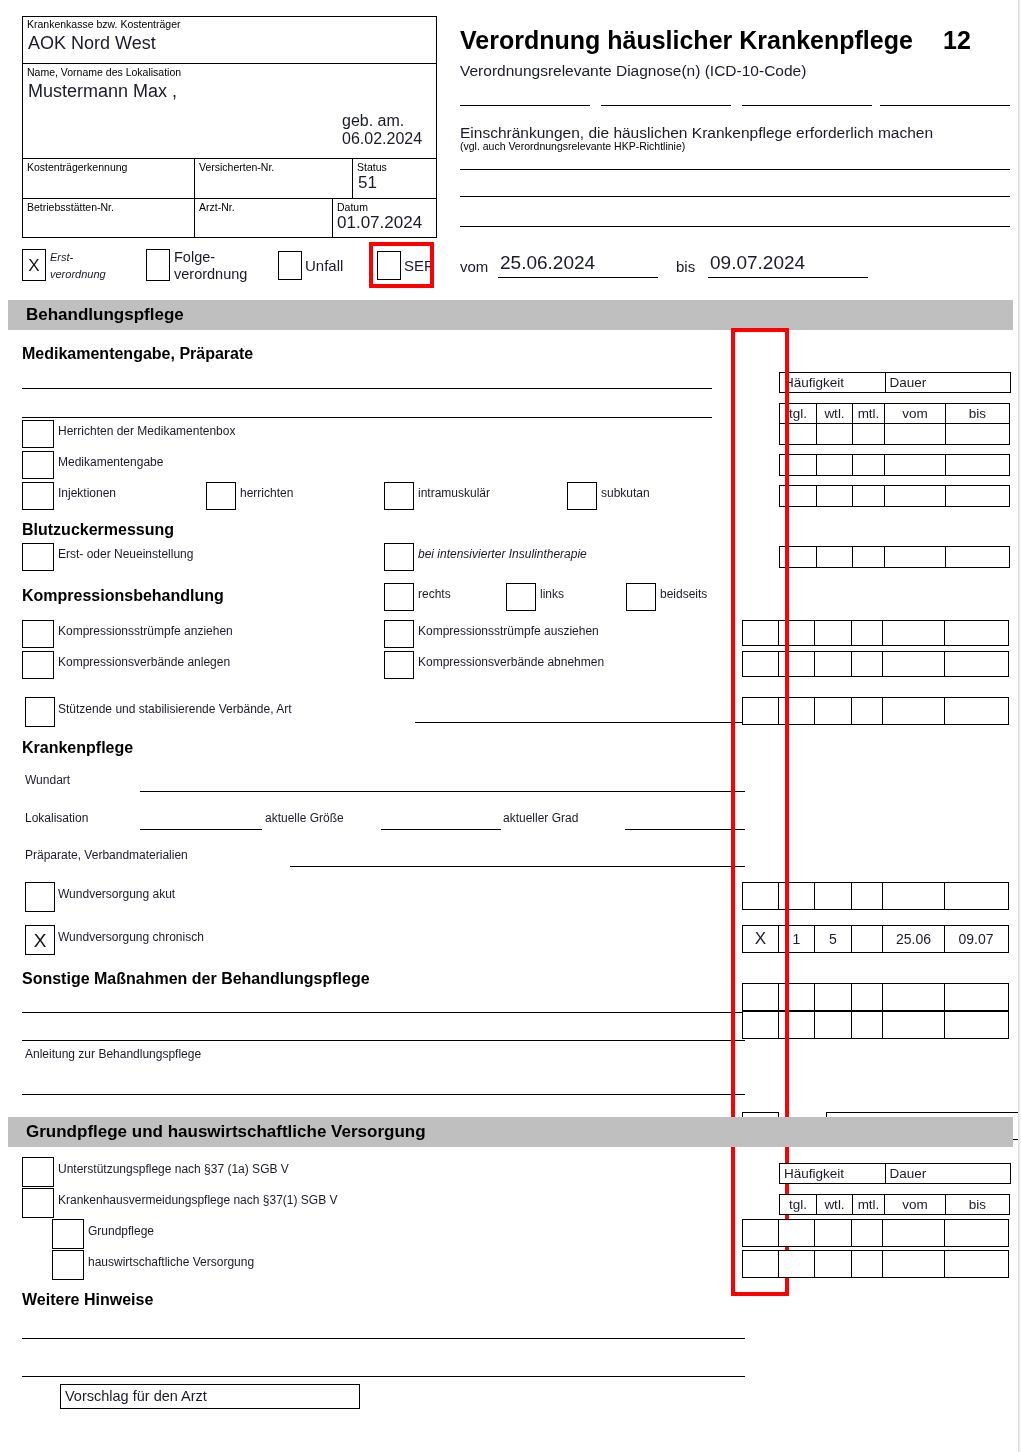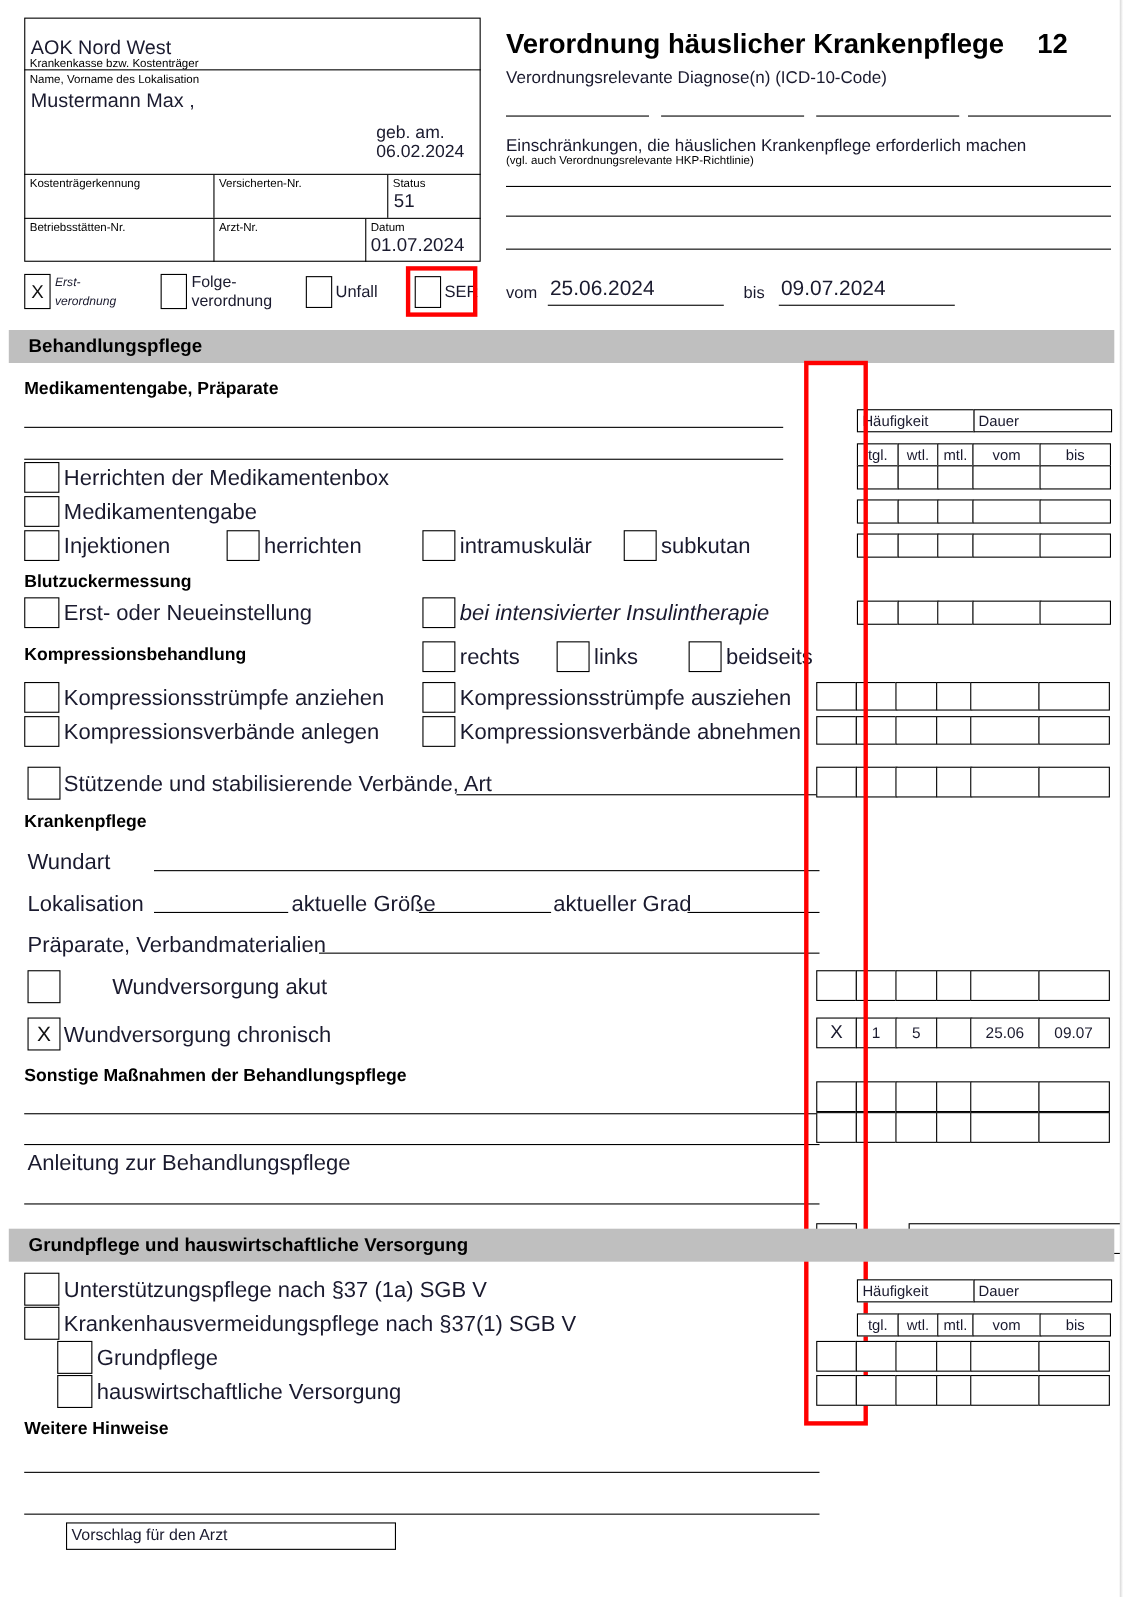--- a/index.html
+++ b/index.html
@@ -15,21 +15,21 @@
   .page { position:relative; width:1021px; height:1452px; }
 
   
   .abs { position:absolute; }
   .cb {
     border:1.6px solid #000; background:#fff;
     display:flex; align-items:center; justify-content:center;
     font-size:17px; line-height:1; font-family:"Liberation Sans", sans-serif;
   }
   .rule { border-bottom:1.4px solid #000; }
-  .lbl { font-size:20px; color:#1a1a2e; white-space:nowrap; }
+  .lbl { font-size:12px; color:#1a1a2e; white-space:nowrap; }
   .lbl-b { font-size:15.5px; font-weight:bold; color:#000; white-space:nowrap; }
   .tiny { font-size:10.5px; color:#000; white-space:nowrap; }
 
   
   #hdrbox { left:22px; top:16px; width:415px; height:222px; border:1.4px solid #000; }
   #hdr-r1 { left:22px;  top:16px;  width:415px; height:48px; border-bottom:1.4px solid #000; }
   #hdr-r2 { left:22px;  top:64px;  width:415px; height:95px; border-bottom:1.4px solid #000; }
   #hdr-r3 { left:22px;  top:159px; width:415px; height:40px; border-bottom:1.4px solid #000; }
   .vdiv { position:absolute; top:0; bottom:0; width:0; border-left:1.4px solid #000; }
 
@@ -52,21 +52,21 @@
               background:linear-gradient(to right,#d8d8d8,#ffffff); }
 </style>
 </head>
 <body>
 
 <div class="page">
 
   <div class="abs" id="hdrbox"></div>
 
   <div class="abs" id="hdr-r1">
-    <div class="abs tiny" style="left:5px; top:2px;margin-top:34px;">Krankenkasse bzw. Kostenträger</div>
+    <div class="abs tiny" style="left:5px; top:2px;">Krankenkasse bzw. Kostenträger</div>
     <div class="abs" style="left:6px; top:17px; font-size:18px; color:#1a1a2e;">AOK Nord West</div>
   </div>
 
   <div class="abs" id="hdr-r2">
     <div class="abs tiny" style="left:5px; top:2px;">Name, Vorname des Lokalisation</div>
     <div class="abs" style="left:6px; top:17px; font-size:18px; color:#1a1a2e;">Mustermann Max ,</div>
     <div class="abs" style="left:320px; top:48px; font-size:16px; color:#1a1a2e;">geb. am.</div>
     <div class="abs" style="left:320px; top:66px; font-size:16px; color:#1a1a2e;">06.02.2024</div>
   </div>
 
@@ -198,21 +198,21 @@
   <div class="abs rule" style="left:140px; top:829px; width:122px;"></div>
   <div class="abs lbl" style="left:265px; top:811px;">aktuelle Größe</div>
   <div class="abs rule" style="left:381px; top:829px; width:120px;"></div>
   <div class="abs lbl" style="left:503px; top:811px;">aktueller Grad</div>
   <div class="abs rule" style="left:625px; top:829px; width:120px;"></div>
 
   <div class="abs lbl" style="left:25px; top:848px;">Präparate, Verbandmaterialien</div>
   <div class="abs rule" style="left:290px; top:866px; width:455px;"></div>
 
   <div class="abs cb" style="left:25px; top:882px; width:30px; height:30px;"></div>
-  <div class="abs lbl" style="left:58px; top:887px;margin-left:44px;">Wundversorgung akut</div>
+  <div class="abs lbl" style="left:58px; top:887px;">Wundversorgung akut</div>
 
   <div class="abs cb" style="left:25px; top:925px; width:30px; height:30px; font-size:19px;">X</div>
   <div class="abs lbl" style="left:58px; top:930px;">Wundversorgung chronisch</div>
 
   <div class="abs lbl-b" style="left:22px; top:970px; font-size:16px;">Sonstige Maßnahmen der Behandlungspflege</div>
   <div class="abs rule" style="left:22px; top:1012px; width:723px;"></div>
   <div class="abs rule" style="left:22px; top:1040px; width:723px;"></div>
 
   <div class="abs lbl" style="left:25px; top:1047px;">Anleitung zur Behandlungspflege</div>
   <div class="abs rule" style="left:22px; top:1094px; width:723px;"></div>

